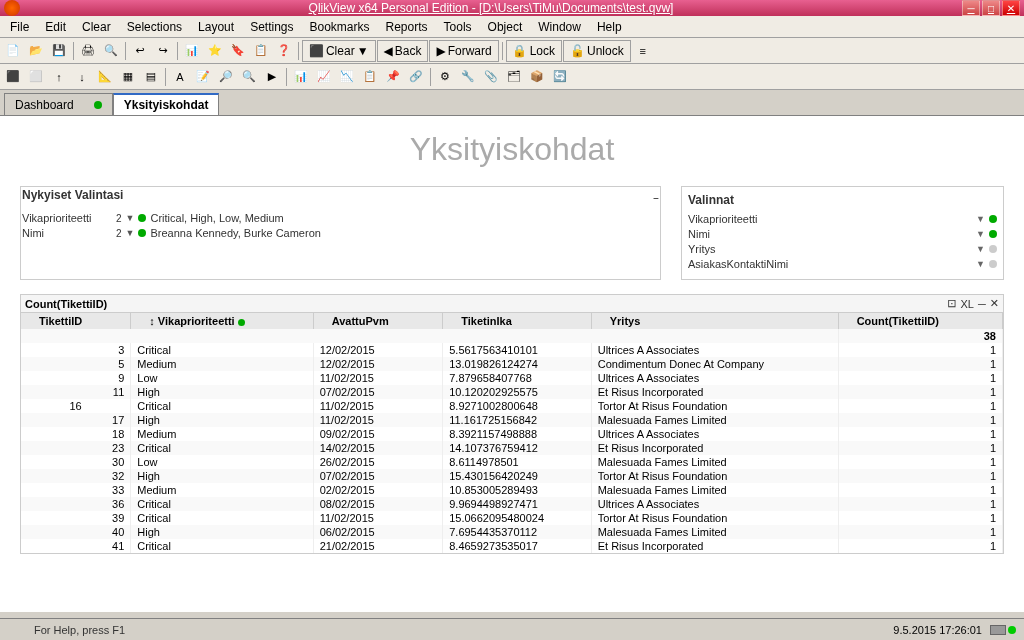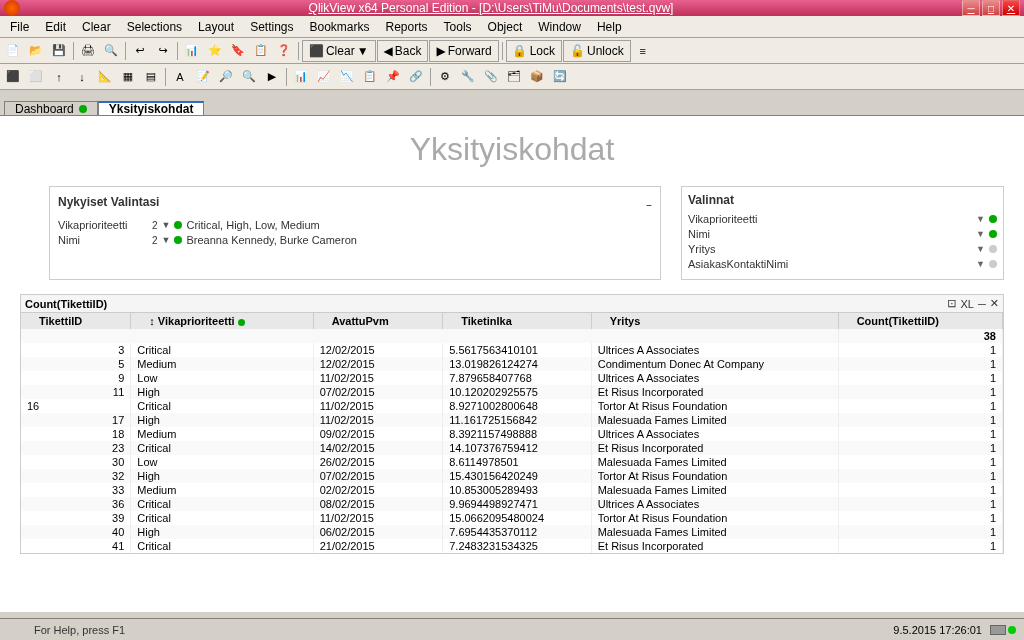--- a/index.html
+++ b/index.html
@@ -100,23 +100,23 @@
     
     #tab-bar {
       background: #d4d0c8;
       height: 26px;
       display: flex;
       align-items: flex-end;
       padding: 0 4px;
       border-bottom: 1px solid #808080;
     }
     .tab {
-      height: 14px;
+      height: 22px;
       padding: 0 10px;
-      display: flex; align-items: center; gap: 5px;
+      display: flex; align-items: center; gap: 20px;
       background: #d4d0c8;
       border: 1px solid #808080;
       border-bottom: none;
       cursor: pointer;
       font-size: 12px;
     }
     .tab.active {
       background: white;
       font-weight: bold;
       border-top: 2px solid #316ac5;
@@ -143,22 +143,21 @@
     
     #selections-area {
       display: flex;
       padding: 8px 20px;
       gap: 20px;
     }
 
     #current-selections {
       flex: 1;
       border: 1px solid #ccc;
-      padding: 8px;
-      margin-left: 29px;
+      padding: 1px;
     }
 
     #current-selections h4 {
       font-size: 12px;
       font-weight: bold;
       margin-bottom: 6px;
       color: #333;
     }
 
     .selection-row {
@@ -492,21 +491,21 @@
               </tr>
               <tr>
                 <td style="text-align: right;">11</td>
                 <td>High</td>
                 <td>07/02/2015</td>
                 <td>10.120202925575</td>
                 <td>Et Risus Incorporated</td>
                 <td class="col-right">1</td>
               </tr>
               <tr>
-                <td style="text-align: left; margin-top: 21px;">16</td>
+                <td style="text-align: center; margin-top: 21px;">16</td>
                 <td>Critical</td>
                 <td>11/02/2015</td>
                 <td>8.9271002800648</td>
                 <td>Tortor At Risus Foundation</td>
                 <td class="col-right">1</td>
               </tr>
               <tr>
                 <td style="text-align: right;">17</td>
                 <td>High</td>
                 <td>11/02/2015</td>
@@ -575,21 +574,21 @@
                 <td>High</td>
                 <td>06/02/2015</td>
                 <td>7.6954435370112</td>
                 <td>Malesuada Fames Limited</td>
                 <td class="col-right">1</td>
               </tr>
               <tr>
                 <td style="text-align: right;">41</td>
                 <td>Critical</td>
                 <td>21/02/2015</td>
-                <td>7.2483231534325</td>
+                <td>8.4659273535017</td>
                 <td>Et Risus Incorporated</td>
                 <td class="col-right">1</td>
               </tr>
             </tbody>
         </table>
       </div>
     </div>
 
   </div>
 </div>

